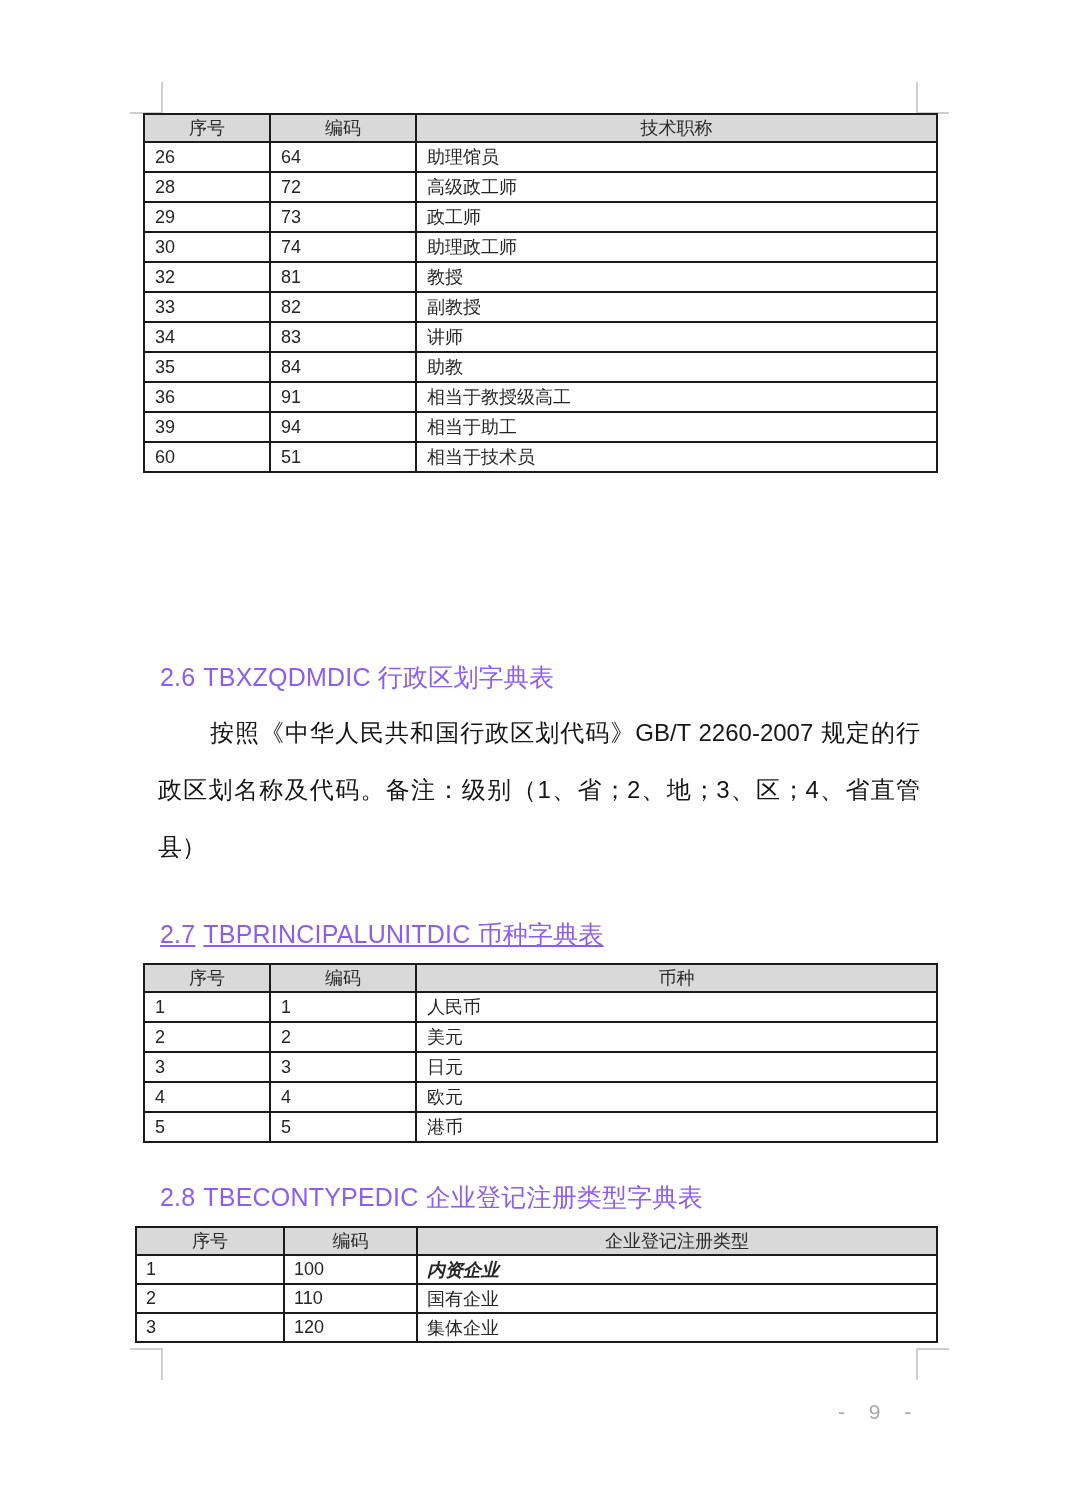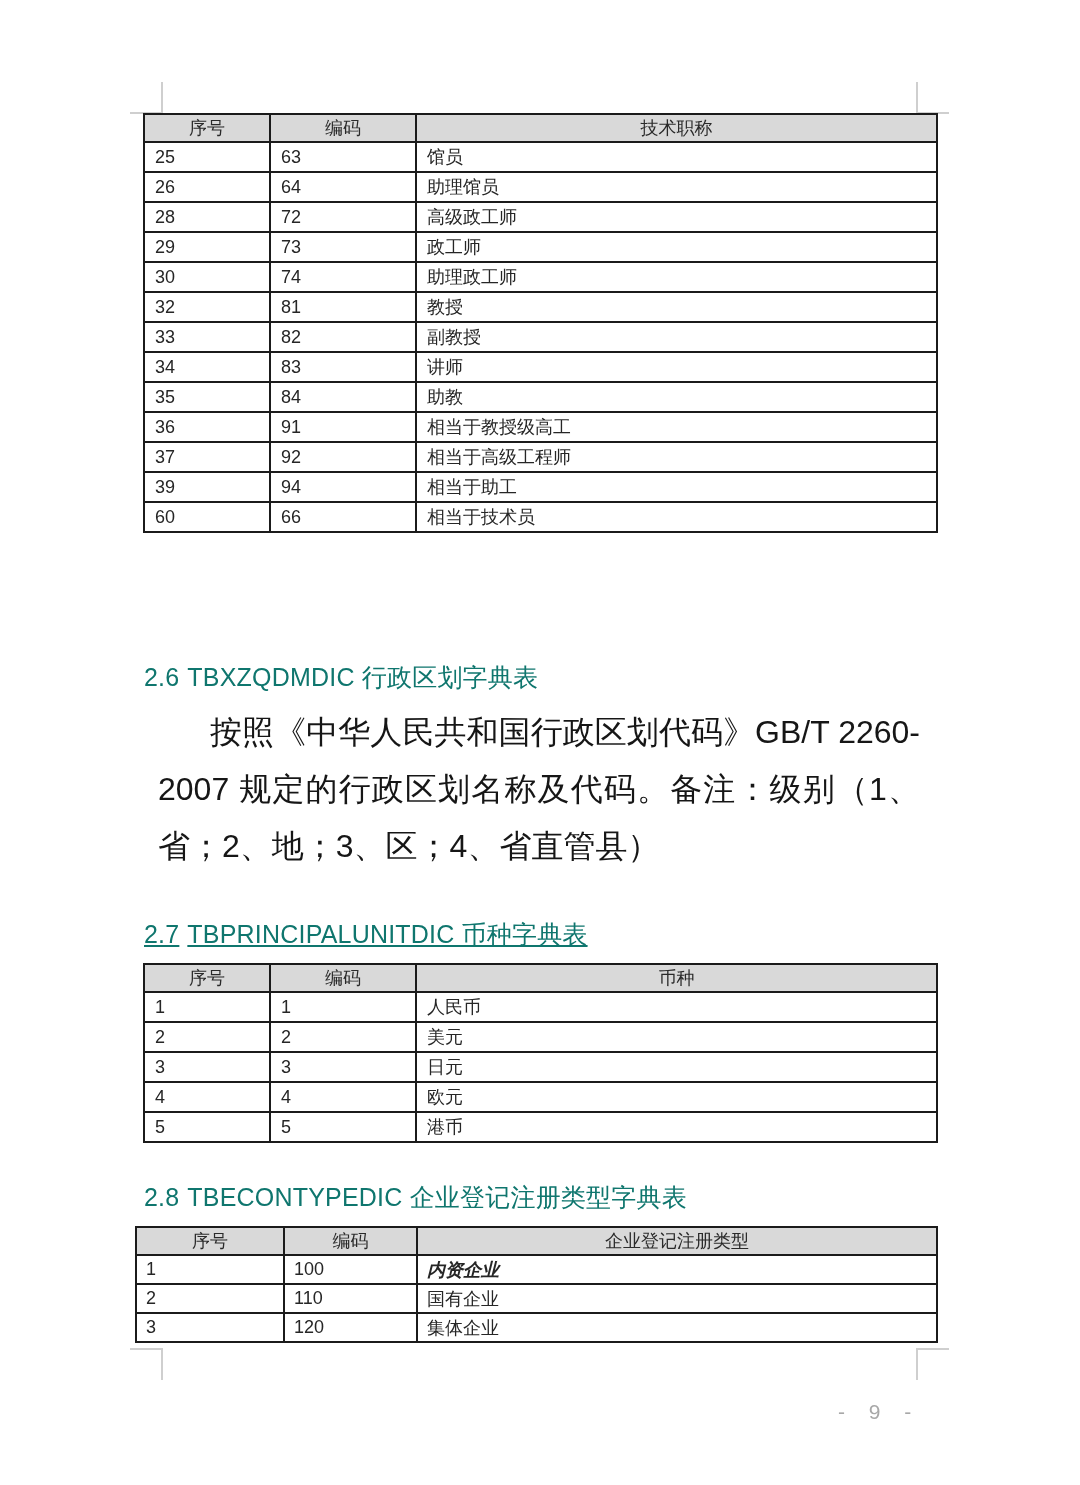--- a/index.html
+++ b/index.html
@@ -36,31 +36,31 @@
   #table-tech th:nth-child(1), #table-cur th:nth-child(1) { width:122px; }
   #table-tech th:nth-child(2), #table-cur th:nth-child(2) { width:142px; }
   #table-eco  th:nth-child(1) { width:144px; }
   #table-eco  th:nth-child(2) { width:129px; }
 
   td.bold   { font-weight:bold;font-style:italic; }
   td.indent { padding-left:47px; }
 
   
   .heading {
-    position:absolute; left:144px; font-size:25px; color:#0f766e;
+    position:absolute; left:160px; font-size:25px; color:#8b5cf6;
     white-space:nowrap; letter-spacing:0.2px;
   }
   .heading .h-title { margin-left:8px; }
   #heading-26 { top:661px; }
   #heading-27 { top:918px;text-decoration:underline; }
   #heading-28 { top:1181px; }
 
   .body-para {
     position:absolute; left:158px; top:704px; width:762px;
-    font-size:32px; line-height:57px; text-align:justify;
+    font-size:24px; line-height:57px; text-align:justify;
     text-indent:52px; color:#161616;
   }
 
   .page-number {
     position:absolute; left:838px; top:1400px; width:80px;
     font-size:21px; color:#a8a8a8; letter-spacing:9px; text-align:center;
     white-space:nowrap;
   }
 </style>
 </head>
@@ -76,25 +76,20 @@
   <table class="dict" id="table-tech">
       <thead>
         <tr>
           <th>序号</th>
           <th>编码</th>
           <th>技术职称</th>
         </tr>
       </thead>
       <tbody>
         <tr>
-          <td>25</td>
-          <td>63</td>
-          <td>馆员</td>
-        </tr>
-        <tr>
           <td>26</td>
           <td>64</td>
           <td>助理馆员</td>
         </tr>
         <tr>
           <td>28</td>
           <td>72</td>
           <td>高级政工师</td>
         </tr>
         <tr>
@@ -126,32 +121,27 @@
           <td>35</td>
           <td>84</td>
           <td>助教</td>
         </tr>
         <tr>
           <td>36</td>
           <td>91</td>
           <td>相当于教授级高工</td>
         </tr>
         <tr>
-          <td>37</td>
-          <td>92</td>
-          <td>相当于高级工程师</td>
-        </tr>
-        <tr>
           <td>39</td>
           <td>94</td>
           <td>相当于助工</td>
         </tr>
         <tr>
           <td>60</td>
-          <td>66</td>
+          <td>51</td>
           <td>相当于技术员</td>
         </tr>
       </tbody>
     </table>
 
   <div class="heading" id="heading-26">
     <span class="h-num">2.6</span><span class="h-title">TBXZQDMDIC 行政区划字典表</span>
   </div>
 
   <div class="body-para">按照《中华人民共和国行政区划代码》GB/T 2260-2007 规定的行政区划名称及代码。备注：级别（1、省；2、地；3、区；4、省直管县）</div>

